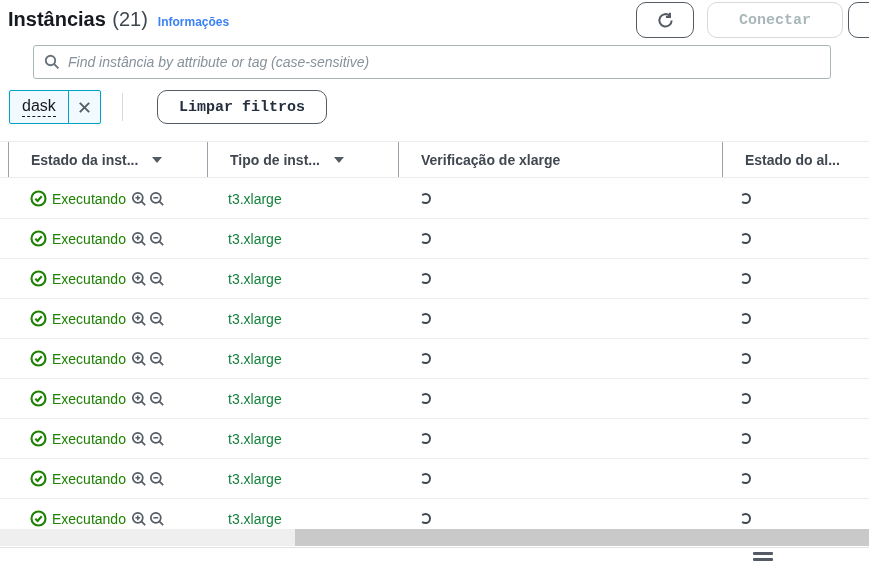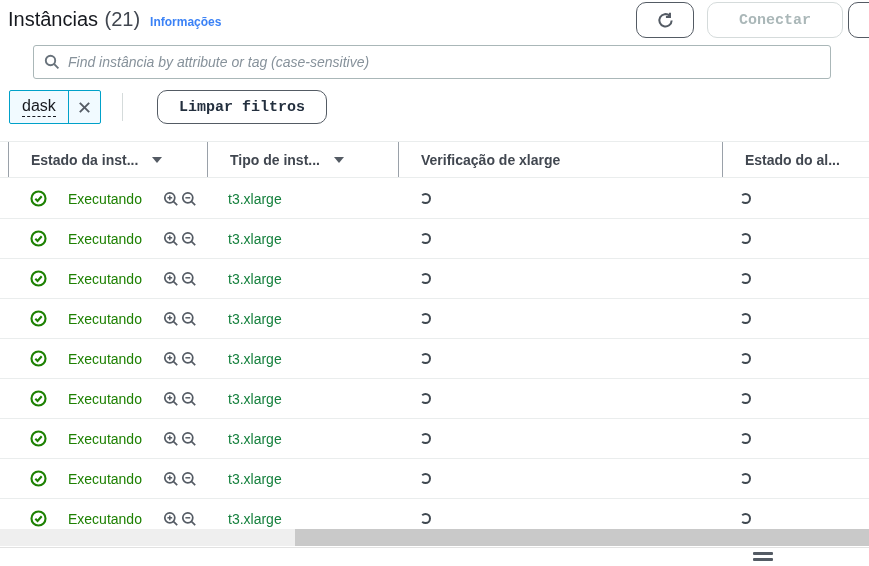--- a/index.html
+++ b/index.html
@@ -2,21 +2,21 @@
 <html><head>
 <meta charset="utf-8">
 <style>
   * { box-sizing: border-box; margin: 0; padding: 0; }
   html,body { background:#fff; }
   body { font-family: "Liberation Sans", sans-serif; color:#16191f; }
   .stage { position:relative; width:869px; height:566px; background:#fff; overflow:hidden; }
 
   
   .title-row { position:absolute; top:8px; left:8px; display:flex; align-items:baseline; gap:10px; }
-  .page-title { font-size:20px; font-weight:400; color:#16191f; }
+  .page-title { font-size:20px; font-weight:700; color:#16191f; }
   .count { font-size:20px; font-weight:400; color:#414750; margin-left:2px; }
   .info-link { font-size:12px; font-weight:700; color:#3b82f6; text-decoration:none; cursor:pointer; }
 
   .btn { border-radius:10px; background:#fff; font-size:15px; font-weight:700;
          font-family:Liberation Mono, monospace; cursor:pointer; }
   .btn-refresh { position:absolute; left:636px; top:2px; width:58px; height:36px;
                  border:1px solid #545b64; display:flex; align-items:center; justify-content:center; }
   .btn-connect { position:absolute; left:707px; top:2px; width:136px; height:36px;
                  border:1px solid #d5dbdb; color:#aab7b8; cursor:default; }
   .btn-cut { position:absolute; left:848px; top:2px; width:100px; height:36px; border:1px solid #545b64; }
@@ -45,21 +45,21 @@
            border-top:1px solid #eaeded; border-bottom:1px solid #eaeded;
            display:grid; grid-template-columns:8px 199px 191px 324px 1fr; }
   .th { display:flex; align-items:center; padding-left:22px; font-size:14px; font-weight:700;
         color:#414750; border-left:1px solid #9aa1a9; overflow:hidden; white-space:nowrap; }
   .caret { width:0; height:0; border-left:5px solid transparent; border-right:5px solid transparent;
            border-top:6px solid #545b64; margin-left:14px; flex:none; }
 
   .tbody { position:absolute; top:179px; left:0; width:869px; height:351px; overflow:hidden; }
   .tr { display:grid; grid-template-columns:8px 199px 191px 324px 1fr; height:40px;
         border-bottom:1px solid #eaeded; align-items:center; font-size:14px; }
-  .cell-state { grid-column:2; display:flex; align-items:center; padding-left:22px; gap:21px; overflow:hidden; }
+  .cell-state { grid-column:2; display:flex; align-items:center; padding-left:22px; gap:5px; overflow:hidden; }
   .state-text { color:#1d8102; white-space:nowrap; }
   .cell-type { grid-column:3; padding-left:21px; color:#15803d; }
   .cell-check { grid-column:4; padding-left:22px; }
   .cell-alarm { grid-column:5; padding-left:18px; }
   .zoom-icons { display:flex; align-items:center; gap:2px; }
   .zoom-icons svg { cursor:pointer; }
 
   .spinner { display:inline-block; width:11px; height:11px; border:2px solid #3f4850;
              border-left-color:transparent; border-radius:50%; animation:rot 1s linear infinite; }
   @keyframes rot { to { transform:rotate(360deg); } }

